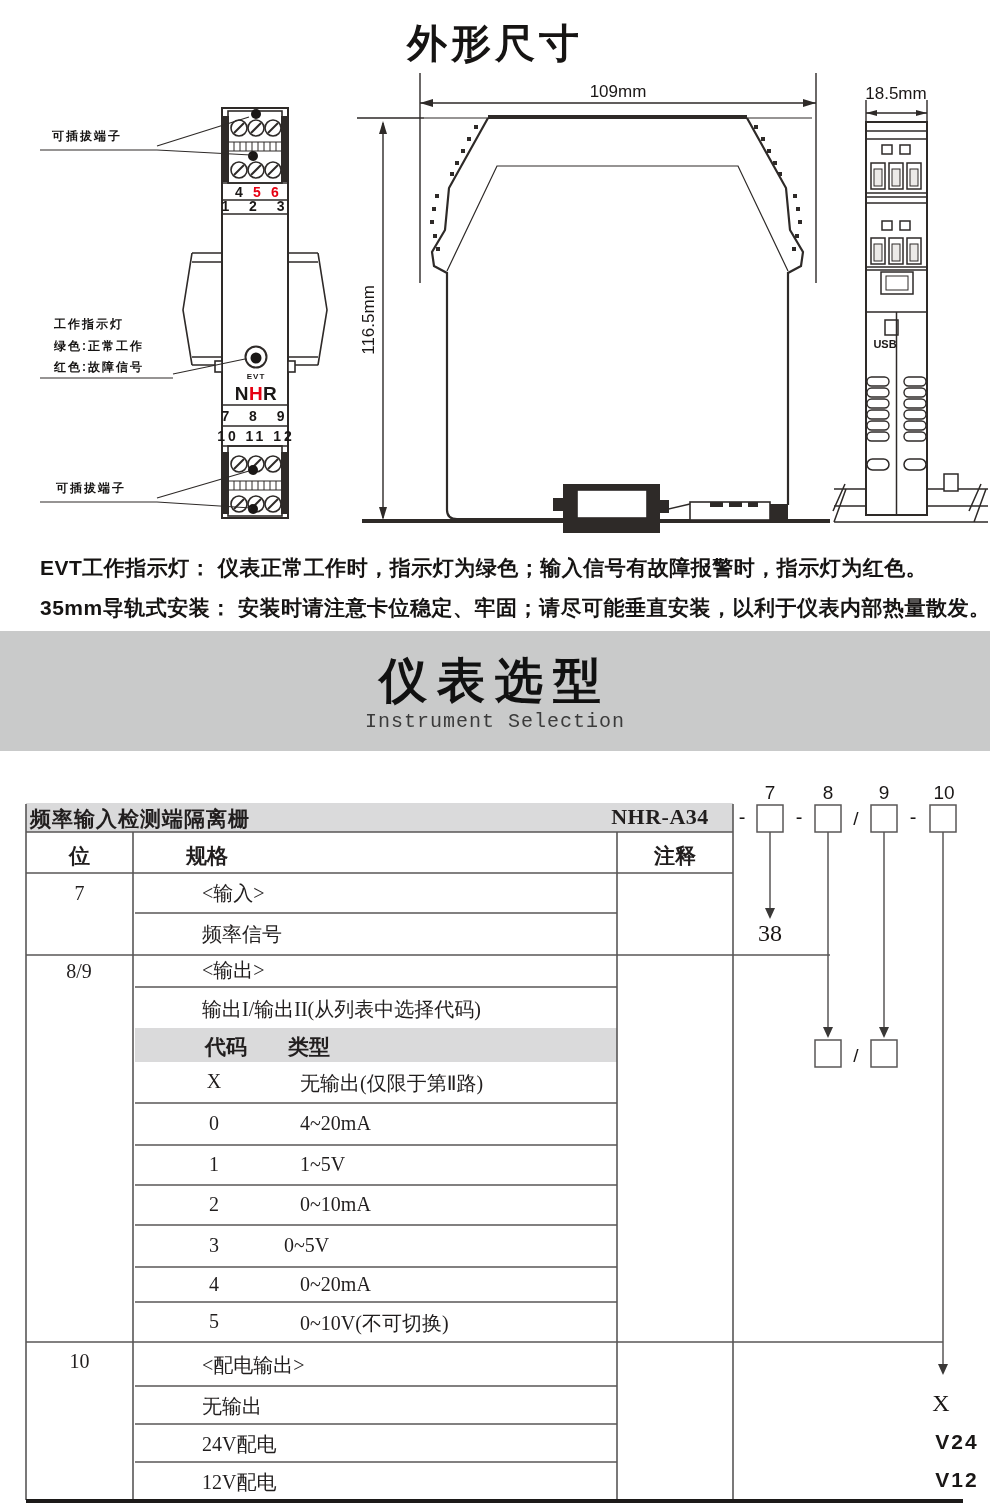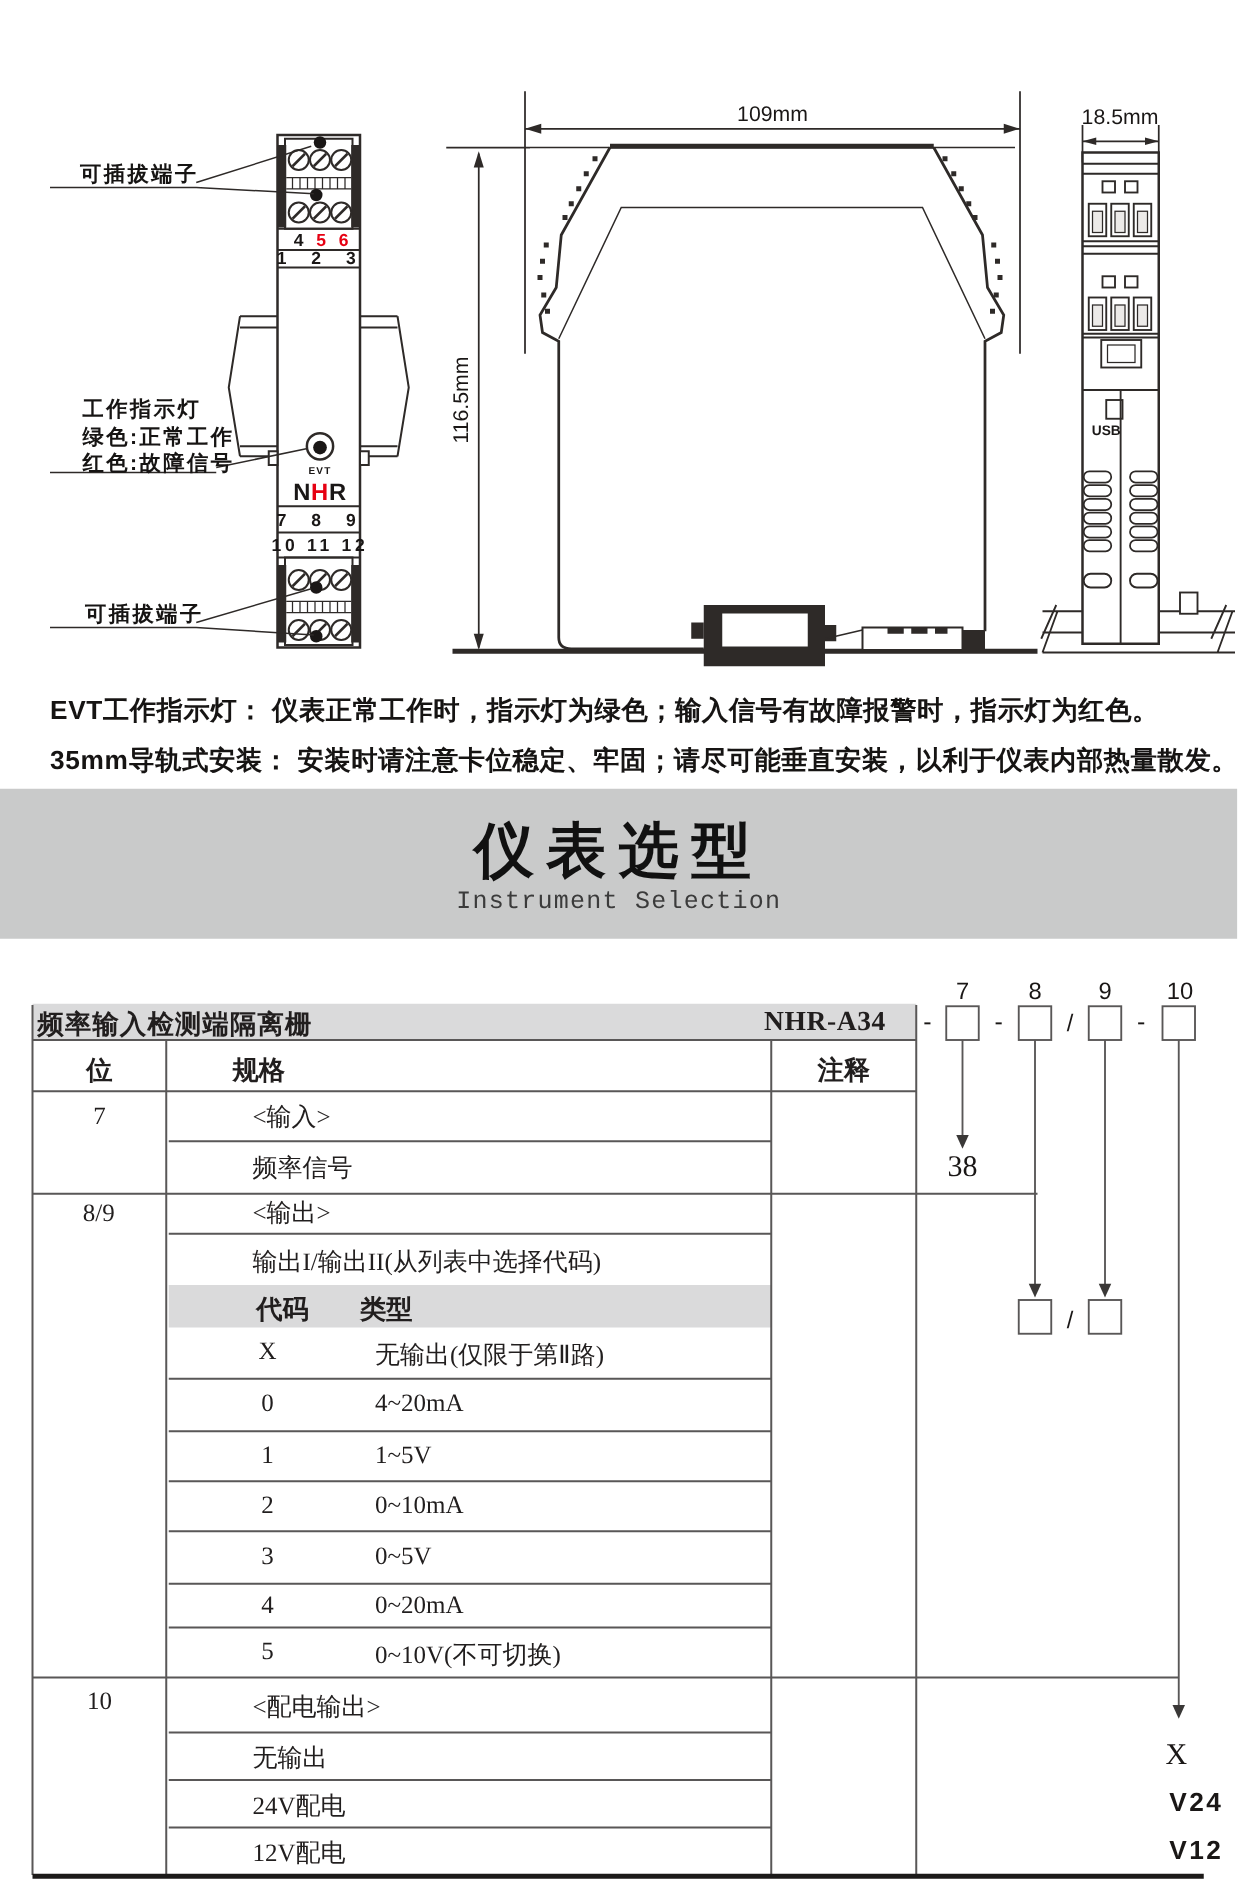--- a/index.html
+++ b/index.html
@@ -1,20 +1,20 @@
 <!DOCTYPE html>
 <html><head>
 <meta charset="utf-8">
 <style>
   html,body{margin:0;padding:0;background:#ffffff;}
   .page{position:relative;width:990px;height:1508px;background:#ffffff;
         font-family:"Liberation Sans",sans-serif;overflow:hidden;}
   .abs{position:absolute;}
   .hei{font-weight:700;color:#161413;}
-  .callout{font-size:17px;letter-spacing:2px;white-space:nowrap;margin-left:12px;}
+  .callout{font-size:12px;letter-spacing:2px;white-space:nowrap;}
   .page-title{font-size:40px;letter-spacing:4px;}
   .note{font-size:21px;letter-spacing:0.5px;white-space:nowrap;}
   .band{background:#c9caca;}
   .band-title{font-size:48px;letter-spacing:10px;color:#111111;}
   .band-sub{font-size:20px;letter-spacing:1px;color:#3b3b3b;font-weight:400;font-family:Liberation Mono, monospace;}
   .song{font-family:"Liberation Serif",serif;color:#211e1e;white-space:nowrap;}
   .tbl-title{font-size:21px;font-weight:700;letter-spacing:1px;}
   .model{font-size:22px;font-weight:700;letter-spacing:0.5px;}
   .col-h{font-size:21px;font-weight:700;}
   .cell{font-size:20px;font-weight:400;}
@@ -253,20 +253,21 @@
       <text x="856" y="825" font-size="19" text-anchor="middle">/</text>
       <text x="913" y="824" font-size="20" text-anchor="middle">-</text>
       <text x="856" y="1062" font-size="19" text-anchor="middle">/</text>
       <text class="serif" x="770" y="941" font-size="24" text-anchor="middle">38</text>
       <text class="serif" x="941" y="1411" font-size="24" text-anchor="middle">X</text>
       <text x="957" y="1449" font-size="21" font-weight="700" letter-spacing="2" text-anchor="middle">V24</text>
       <text x="957" y="1487" font-size="21" font-weight="700" letter-spacing="2" text-anchor="middle">V12</text>
     </g>
   </svg>
 
+  <div class="abs hei page-title" style="left:0;top:16px;width:990px;text-align:center;">外形尺寸</div>
 
   <div class="abs hei callout" style="left:52px;top:128px;">可插拔端子</div>
   <div class="abs hei callout" style="left:54px;top:316px;">工作指示灯</div>
   <div class="abs hei callout" style="left:54px;top:338px;">绿色:正常工作</div>
   <div class="abs hei callout" style="left:54px;top:359px;">红色:故障信号</div>
   <div class="abs hei callout" style="left:56px;top:480px;">可插拔端子</div>
 
   <div class="abs hei note" style="left:40px;top:554px;">EVT工作指示灯： 仪表正常工作时，指示灯为绿色；输入信号有故障报警时，指示灯为红色。</div>
   <div class="abs hei note" style="left:40px;top:594px;">35mm导轨式安装： 安装时请注意卡位稳定、牢固；请尽可能垂直安装，以利于仪表内部热量散发。</div>
 
@@ -301,21 +302,21 @@
   <div>
     <span class="abs song cell ctr" style="left:196px;top:1153px;width:36px;">1</span>
     <span class="abs song cell" style="left:300px;top:1153px;">1~5V</span>
   </div>
   <div>
     <span class="abs song cell ctr" style="left:196px;top:1193px;width:36px;">2</span>
     <span class="abs song cell" style="left:300px;top:1193px;text-align:right;">0~10mA</span>
   </div>
   <div>
     <span class="abs song cell ctr" style="left:196px;top:1234px;width:36px;">3</span>
-    <span class="abs song cell" style="left:300px;top:1234px;">0~5V</span>
+    <span class="abs song cell" style="left:284px;top:1234px;">0~5V</span>
   </div>
   <div>
     <span class="abs song cell ctr" style="left:196px;top:1273px;width:36px;">4</span>
     <span class="abs song cell" style="left:300px;top:1273px;">0~20mA</span>
   </div>
   <div>
     <span class="abs song cell ctr" style="left:196px;top:1310px;width:36px;">5</span>
     <span class="abs song cell" style="left:300px;top:1310px;">0~10V(不可切换)</span>
   </div>
 

